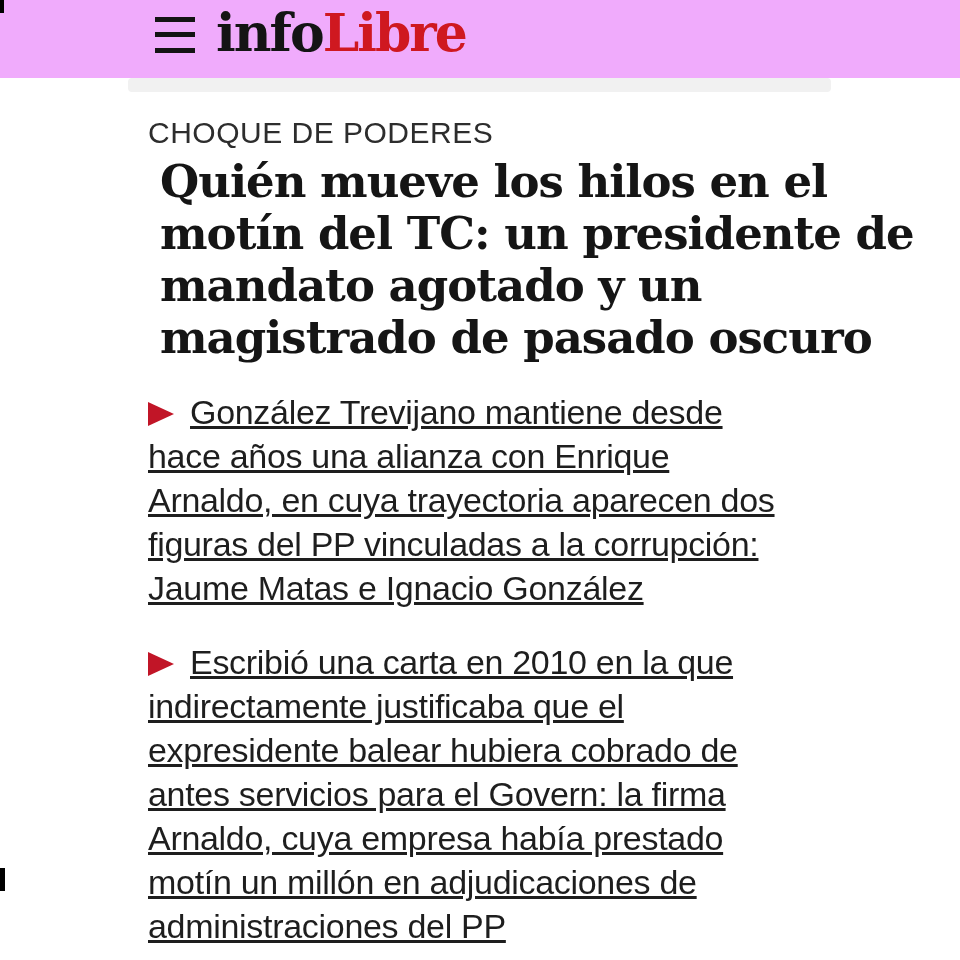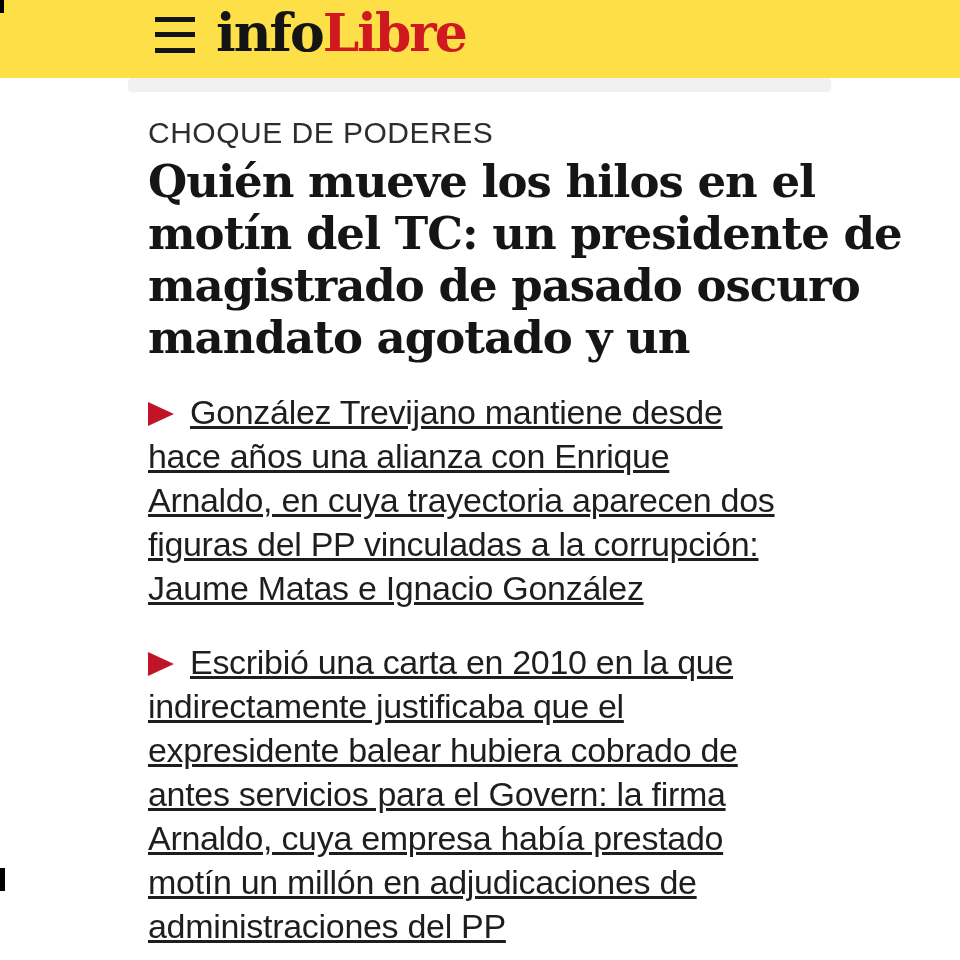--- a/index.html
+++ b/index.html
@@ -5,21 +5,21 @@
   * { margin: 0; padding: 0; box-sizing: border-box; }
   html, body { width: 960px; height: 960px; }
   body {
     background: #ffffff;
     font-family: "Liberation Sans", sans-serif;
     position: relative;
     overflow: hidden;
   }
 
   
-  .header { position: absolute; left: 0; top: 0; width: 960px; height: 78px; background: #fde047; }
+  .header { position: absolute; left: 0; top: 0; width: 960px; height: 78px; background: #f0abfc; }
 
   .menu-btn {
     position: absolute; left: 155px; top: 17px;
     width: 40px; height: 37px;
     background: transparent; border: none; cursor: pointer; padding: 0;
   }
   .menu-btn .bar { width: 40px; height: 5px; background: #141414; position: absolute; left: 0; }
   .menu-btn .bar:nth-child(1) { top: 0; }
   .menu-btn .bar:nth-child(2) { top: 15px; }
   .menu-btn .bar:nth-child(3) { top: 31px; }
@@ -47,21 +47,21 @@
   
   .kicker {
     position: absolute; left: 148px; top: 115px;
     font-size: 30px; line-height: 36px;
     letter-spacing: 0.5px;
     color: #2d2d2d;
     white-space: nowrap;
   }
 
   .headline {
-    position: absolute; left: 148px; top: 156px;
+    position: absolute; left: 160px; top: 156px;
     font-family: "DejaVu Serif", serif;
     font-weight: 700;
     font-size: 45px; line-height: 52px;
     letter-spacing: -1px;
     color: #151515;
   }
   .headline .hl-line { white-space: nowrap; }
 
   .para {
     position: absolute; left: 148px;
@@ -102,22 +102,22 @@
   </a>
 </div>
 
 <div class="band"></div>
 
 <div class="kicker">CHOQUE DE PODERES</div>
 
 <h1 class="headline">
   <div class="hl-line">Quién mueve los hilos en el</div>
   <div class="hl-line">motín del TC: un presidente de</div>
+  <div class="hl-line">mandato agotado y un</div>
   <div class="hl-line">magistrado de pasado oscuro</div>
-  <div class="hl-line">mandato agotado y un</div>
 </h1>
 
 <div class="para para-1">
   <div class="line"><span class="tri"></span><span>González Trevijano mantiene desde</span></div>
   <div class="line">hace años una alianza con Enrique</div>
   <div class="line">Arnaldo, en cuya trayectoria aparecen dos</div>
   <div class="line">figuras del PP vinculadas a la corrupción:</div>
   <div class="line">Jaume Matas e Ignacio González</div>
 </div>
 

